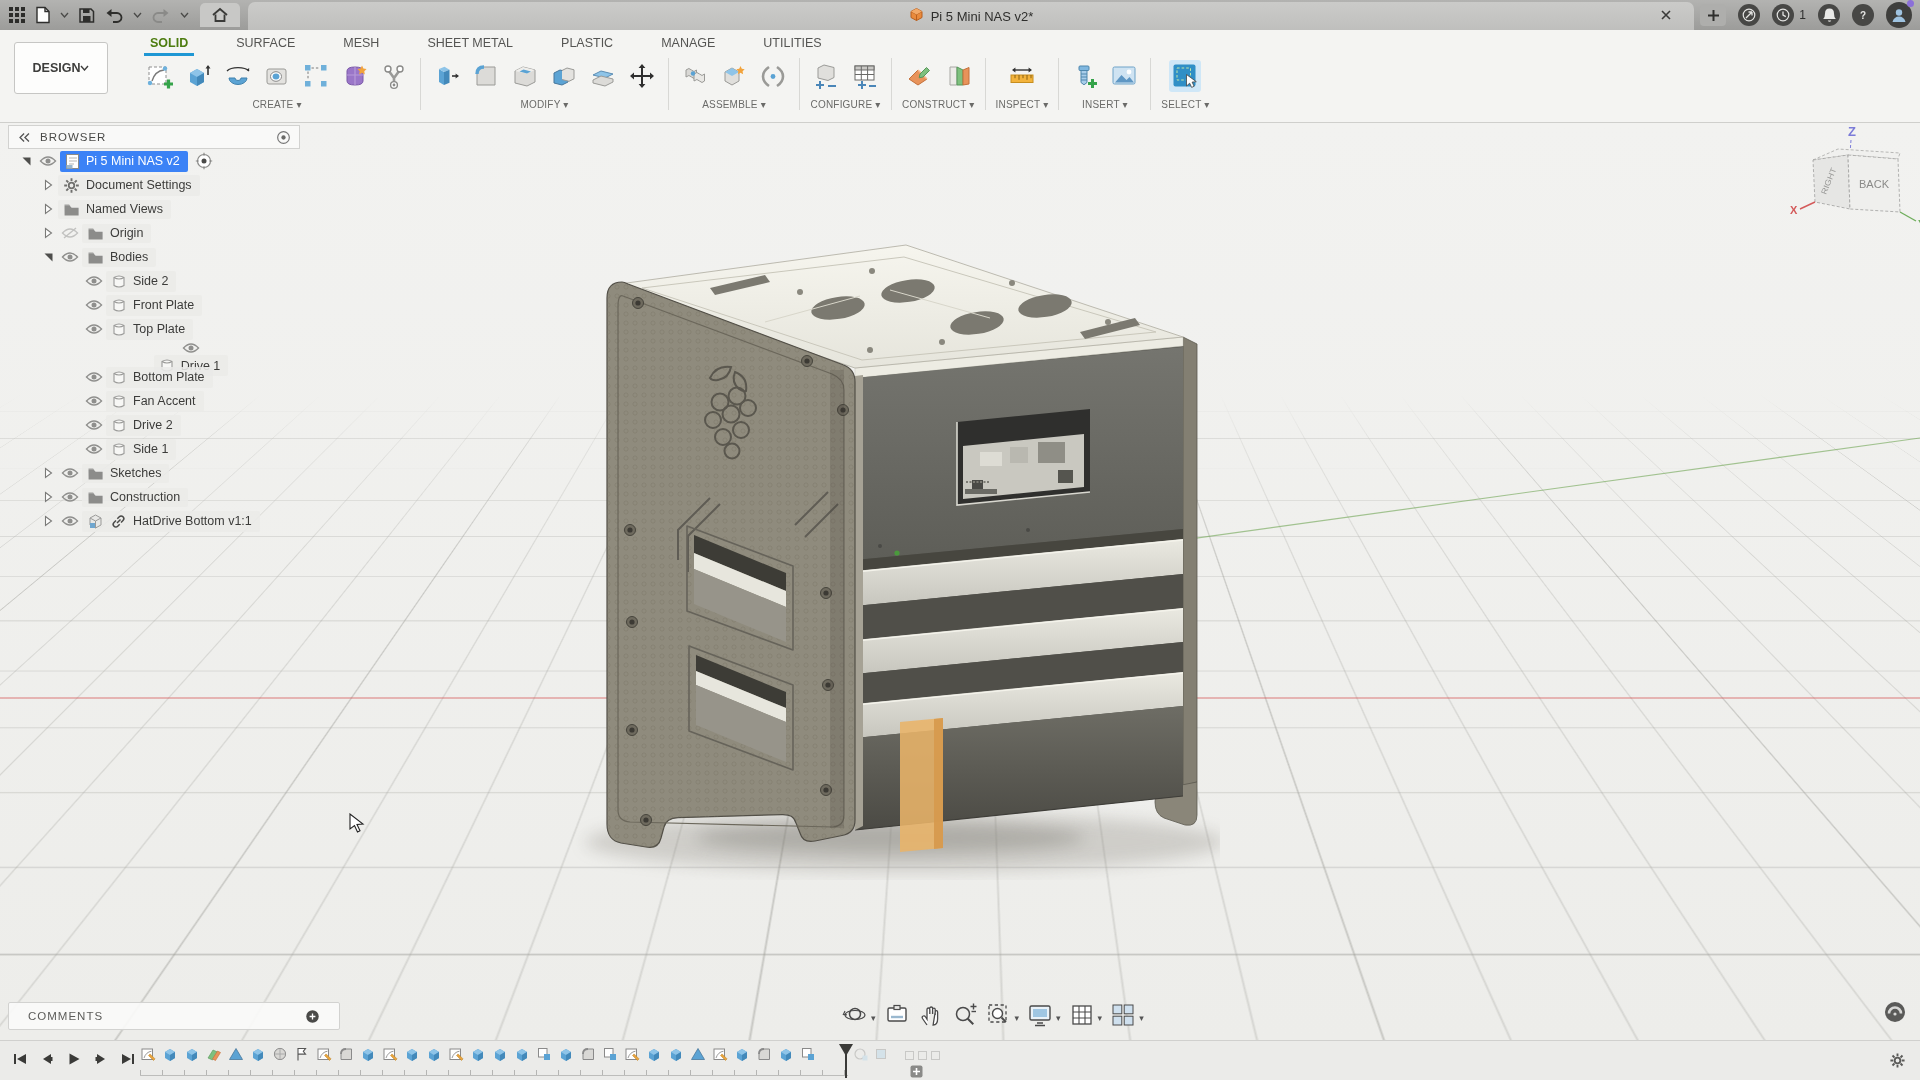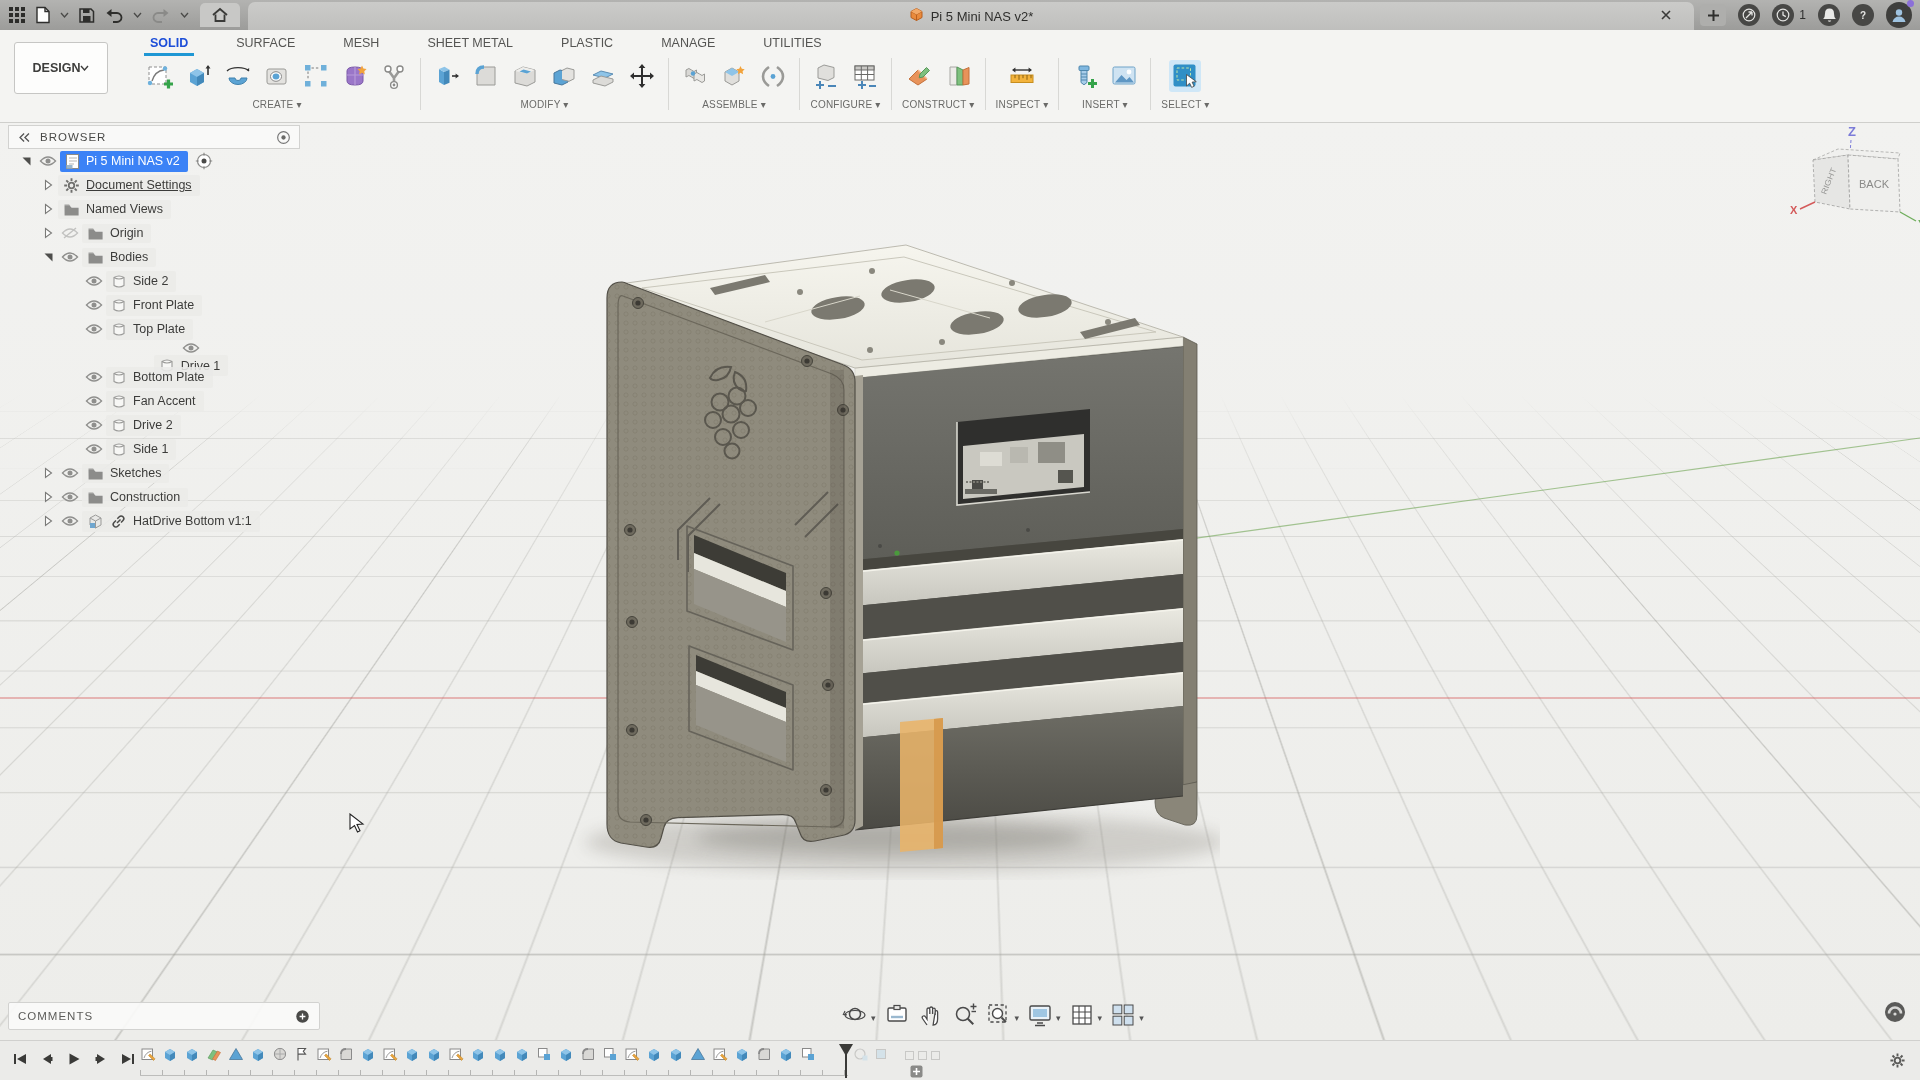--- a/index.html
+++ b/index.html
@@ -25,21 +25,21 @@
   #avatar-dot{position:absolute;right:-2px;top:-2px;width:7px;height:7px;border-radius:50%;background:#8b6fd8;}
 
   
   #ribbon{position:absolute;left:0;top:30px;width:1920px;height:92px;background:#f4f4f2;
     border-bottom:1px solid #cfcfcc;z-index:55;}
   #design-btn{position:absolute;left:14px;top:12px;width:92px;height:50px;background:#fdfdfc;
     border:1px solid #c6c6c4;border-radius:3px;display:flex;align-items:center;justify-content:center;
     font-size:12.5px;font-weight:bold;color:#3e3e3c;}
   #tabs{position:absolute;left:148px;top:0;height:26px;display:flex;gap:44px;align-items:center;}
   .tab{font-size:12.5px;color:#55555а;color:#555553;padding:4px 2px;position:relative;white-space:nowrap;}
-  .tab.active{color:#1d4ed8;font-weight:bold;}
+  .tab.active{color:#4d7c0f;font-weight:bold;}
   .tab.active::after{content:"";position:absolute;left:-4px;right:-4px;bottom:-2px;height:3px;background:#1f97d4;}
   #groups{position:absolute;left:138px;top:26px;display:flex;align-items:flex-start;}
   .group{display:flex;flex-direction:column;align-items:center;padding:0 6px;}
   .group-icons{display:flex;gap:7px;height:40px;align-items:center;}
   .ricon{width:32px;height:32px;display:flex;align-items:center;justify-content:center;border-radius:3px;}
   .ricon.active{background:#cfe7f7;}
   .group-label{font-size:10px;color:#6a6a68;margin-top:3px;letter-spacing:.2px;white-space:nowrap;}
   .gsep{width:1px;height:52px;background:#d8d8d5;margin:2px 4px 0 4px;}
 
   
@@ -73,21 +73,21 @@
 
   
   #viewcube{position:absolute;left:1788px;top:112px;z-index:40;}
 
   
   #navbar{position:absolute;left:840px;top:998px;height:34px;display:flex;align-items:center;gap:4px;z-index:40;}
   .nav-item{display:flex;align-items:center;}
   .caret{font-size:9px;color:#555;margin:6px 2px 0 1px;}
   #comments-bar{position:absolute;left:8px;top:1002px;width:292px;height:26px;z-index:40;
     background:rgba(250,250,249,.92);border:1px solid #d2d2d0;border-radius:2px;
-    display:flex;align-items:center;padding:0 9px;}
+    display:flex;align-items:center;padding:0 19px;}
   #comments-label{flex:1;letter-spacing:1px;font-size:11.5px;color:#5c5c5a;}
 
   
   #timeline{position:absolute;left:0;top:1040px;width:1920px;height:40px;background:#ebebe9;
     border-top:1px solid #d0d0ce;z-index:60;}
   #playback{position:absolute;left:10px;top:7px;display:flex;gap:7px;}
   .pbtn{width:20px;height:22px;display:flex;align-items:center;justify-content:center;}
   #features{position:absolute;left:140px;top:5px;display:flex;gap:6px;}
   .feat{width:16px;height:16px;}
   #tl-track{position:absolute;left:140px;top:34px;width:708px;height:1px;background:#bdbdbb;}
@@ -701,21 +701,21 @@
             <span>Pi 5 Mini NAS v2</span>
           </div>
           <div class="slot-eye" style="margin-left: 4px;">
             <svg width="18" height="18" viewBox="0 0 18 18">
               <circle cx="9" cy="9" r="6.5" fill="#fff" stroke="#8a8a88" stroke-width="1.2"></circle>
               <circle cx="9" cy="9" r="2.5" fill="#4a4a48"></circle>
               <path d="M9 .8 v3 M9 14.2 v3 M.8 9 h3 M14.2 9 h3" stroke="#8a8a88" stroke-width="1.2"></path>
             </svg>
           </div>
         </div>
-        <div class="trow" style="padding-left: 30px; text-decoration: underline;">
+        <div class="trow" style="padding-left: 30px;">
           <div class="slot-exp">
             <svg width="14" height="14" viewBox="0 0 14 14">
               <path d="M4.5 2.5 l6 4.5 -6 4.5z" fill="#fdfdfc" stroke="#7a7a78" stroke-width="1.1"></path>
             </svg>
           </div>
           <div class="chip">
             <svg width="17" height="17" viewBox="0 0 17 17">
               <circle cx="8.5" cy="8.5" r="2.8" fill="none" stroke="#6f6f6d" stroke-width="1.8"></circle>
               <g stroke="#6f6f6d" stroke-width="1.9">
                 <path d="M8.5 1.2 v2.8 M8.5 13 v2.8 M1.2 8.5 h2.8 M13 8.5 h2.8 M3.3 3.3 l2 2 M11.7 11.7 l2 2 M13.7 3.3 l-2 2 M5.3 11.7 l-2 2"></path>

